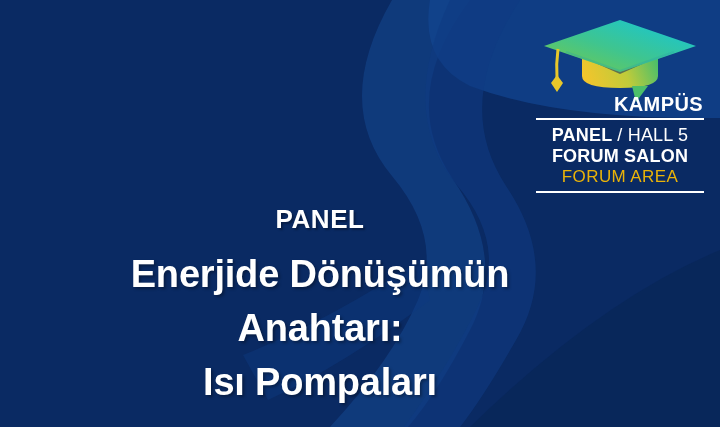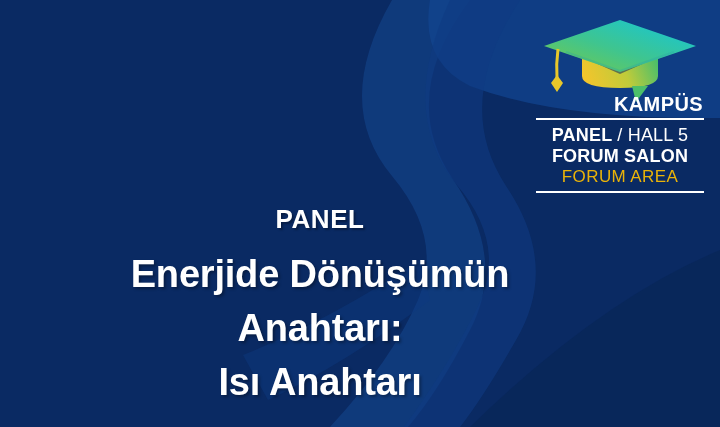--- a/index.html
+++ b/index.html
@@ -193,21 +193,21 @@
 
     <path d="M300 427 Q360 356 420 306 L470 330 Q430 380 398 427 Z" fill="#0d3madd" opacity="0"></path>
     <path d="M243 355 Q330 320 420 260 L430 300 Q345 364 268 400 Z" fill="#0e3a80" opacity="0.45"></path>
   </svg>
 
 
   <div class="main-text">
     <div class="kicker">PANEL</div>
     <div class="headline">
       <span class="ln">Enerjide Dönüşümün Anahtarı:</span>
-      <span class="ln">Isı Anahtarı</span>
+      <span class="ln">Isı Pompaları</span>
     </div>
   </div>
 
   <div class="logo">
 
     <div class="cap-wrap">
       <svg class="cap-svg" viewBox="0 0 168 86" aria-hidden="true">
 
         <path d="M46 33 L46 60 Q46 72 84 72 Q122 72 122 60 L122 33 Z" fill="url(#gradCapBase)"></path>
 

